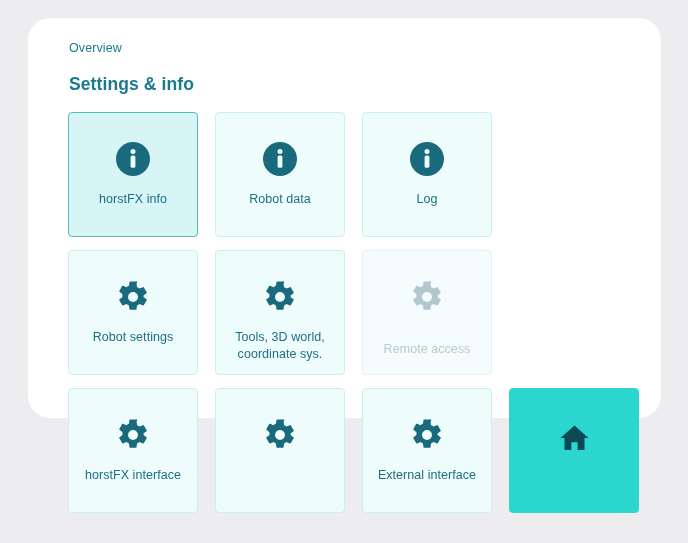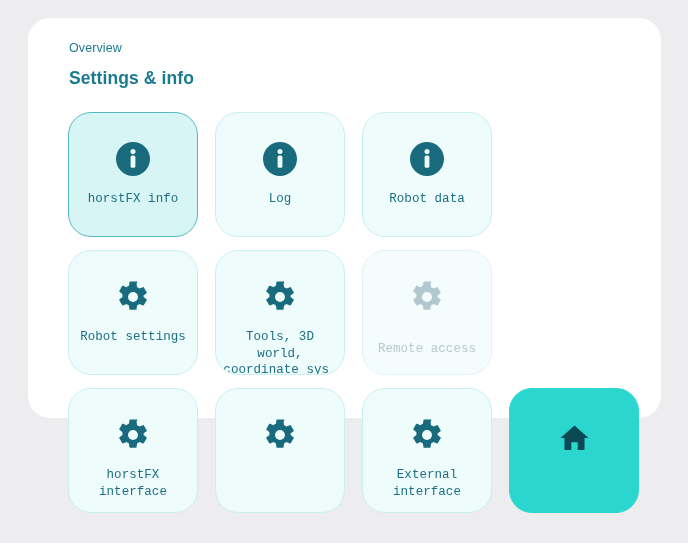--- a/index.html
+++ b/index.html
@@ -46,49 +46,48 @@
     color: #1b7b8e;
     letter-spacing: 0.1px;
     font-weight: 400;
   }
   .header-title {
     font-size: 17.5px;
     line-height: 23px;
     color: #1b7b8e;
     font-weight: 700;
     letter-spacing: 0.1px;
-    margin-top: 10px;
+    margin-top: 16px;
   }
 
   
   .grid {
     position: absolute;
     left: 40px;
     top: 94px;
     width: 573px;
     display: grid;
     grid-template-columns: repeat(4, 130px);
     grid-template-rows: repeat(3, 125px);
     column-gap: 17px;
     row-gap: 13px;
   }
 
   .tile {
     position: relative;
     width: 130px;
     height: 125px;
-    border-radius: 23px;
+    border-radius: 4px;
     background: #effcfc;
     border: 1px solid #c9f0ef;
     display: flex;
     flex-direction: column;
     align-items: center;
     cursor: pointer;
     overflow: hidden;
-    font-family: Liberation Mono, monospace;
   }
 
   .tile.selected {
     background: #d6f5f4;
     border: 1px solid #57b9bd;
   }
 
   .tile.disabled {
     background: #f4fcfd;
     border: 1px solid #e1f3f5;
@@ -160,32 +159,32 @@
       </div>
 
       <div class="tile">
         <span class="tile-icon">
           <svg width="36" height="36" viewBox="0 0 36 36" aria-hidden="true">
             <circle cx="18" cy="18" r="17" class="ic-dark"></circle>
             <circle cx="18" cy="10.4" r="2.5" class="ic-white"></circle>
             <rect x="15.6" y="14.6" width="4.8" height="12.2" rx="1.6" class="ic-white"></rect>
           </svg>
         </span>
-        <span class="tile-label">Log</span>
+        <span class="tile-label">Robot data</span>
       </div>
 
       <div class="tile">
         <span class="tile-icon">
           <svg width="36" height="36" viewBox="0 0 36 36" aria-hidden="true">
             <circle cx="18" cy="18" r="17" class="ic-dark"></circle>
             <circle cx="18" cy="10.4" r="2.5" class="ic-white"></circle>
             <rect x="15.6" y="14.6" width="4.8" height="12.2" rx="1.6" class="ic-white"></rect>
           </svg>
         </span>
-        <span class="tile-label">Robot data</span>
+        <span class="tile-label">Log</span>
       </div>
 
       <div class="empty-cell"></div>
 
       <div class="tile">
         <span class="tile-icon">
           <svg width="34" height="34" viewBox="0 0 24 24" aria-hidden="true">
             <path class="ic-dark" d="M19.43 12.98c.04-.32.07-.64.07-.98s-.03-.66-.07-.98l2.11-1.65c.19-.15.24-.42.12-.64l-2-3.46c-.12-.22-.39-.3-.61-.22l-2.49 1c-.52-.4-1.08-.73-1.69-.98l-.38-2.65A.488.488 0 0 0 14 1h-4c-.25 0-.46.18-.49.42l-.38 2.65c-.61.25-1.17.59-1.69.98l-2.49-1c-.23-.09-.49 0-.61.22l-2 3.46c-.13.22-.07.49.12.64l2.11 1.65c-.04.32-.07.65-.07.98s.03.66.07.98l-2.11 1.65c-.19.15-.24.42-.12.64l2 3.46c.12.22.39.3.61.22l2.49-1c.52.4 1.08.73 1.69.98l.38 2.65c.3.24.24.42.49.42h4c.25 0 .46-.18.49-.42l.38-2.65c.61-.25 1.17-.59 1.69-.98l2.49 1c.23.09.49 0 .61-.22l2-3.46c.12-.22.07-.49-.12-.64l-2.11-1.65zM12 15.5A3.5 3.5 0 0 1 8.5 12 3.5 3.5 0 0 1 12 8.5a3.5 3.5 0 0 1 3.5 3.5 3.5 3.5 0 0 1-3.5 3.5z"></path>
           </svg>
         </span>

